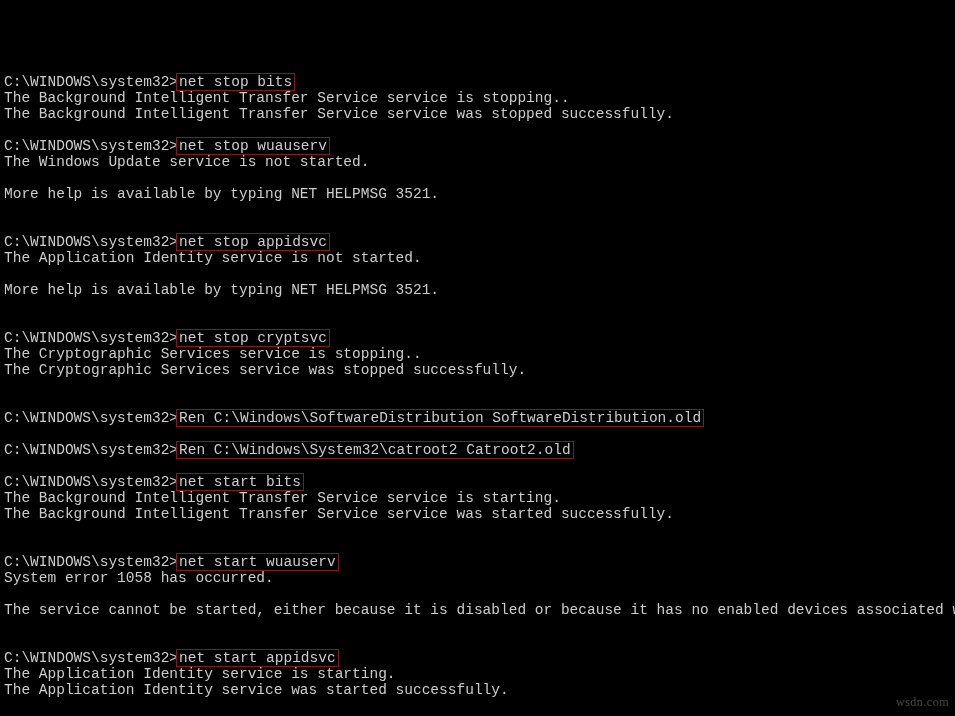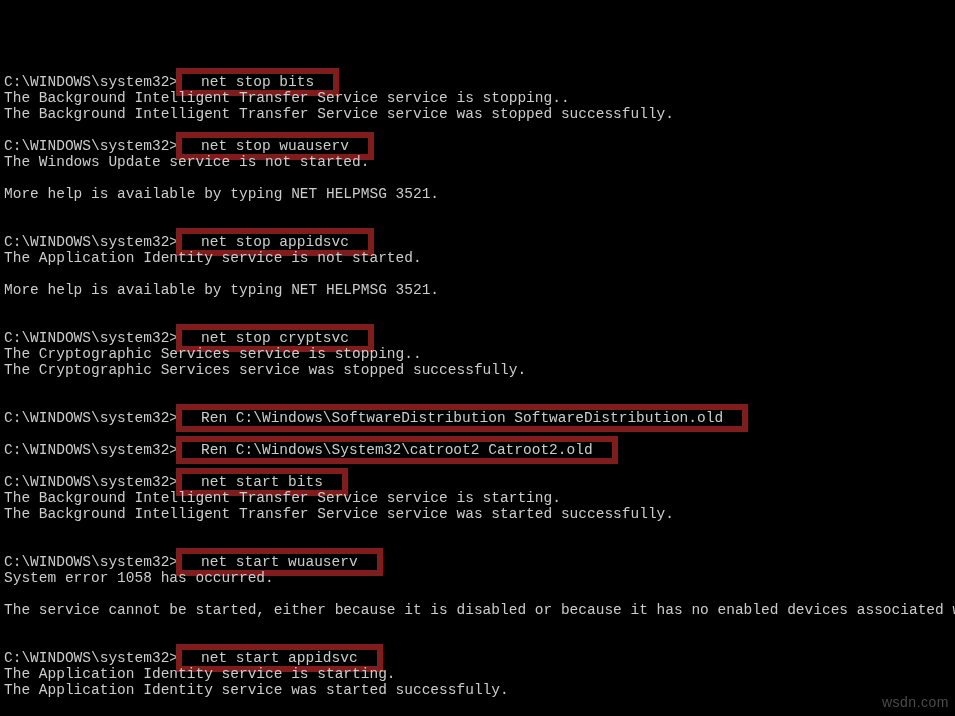--- a/index.html
+++ b/index.html
@@ -25,31 +25,31 @@
       height: 16px;
     }
     .prompt {
       display: inline;
       margin-top: 28px;
     }
     .cmd {
       display: inline;
     }
     .hl {
-      border: 6px solid #7f1d1d;
-      padding: 0px 19px;
+      border: 1px solid #7f1d1d;
+      padding: 0px 2px;
       margin-left: -2px;
     }
     .watermark {
       position: absolute;
       right: 6px;
       bottom: 6px;
       color: #4a4a4a;
-      font-size: 14px;
-      font-family: Liberation Sans, sans-serif;
+      font-size: 12px;
+      font-family: Liberation Serif, serif;
       letter-spacing: 0.5px;
     }
   </style>
 </head>
 <body>
 
 
 
 <div id="terminal"><div class="line"><span class="prompt">C:\WINDOWS\system32&gt;</span><span class="cmd hl">net stop bits</span></div><div class="line">The Background Intelligent Transfer Service service is stopping..</div><div class="line">The Background Intelligent Transfer Service service was stopped successfully.</div><div class="line"></div><div class="line"><span class="prompt">C:\WINDOWS\system32&gt;</span><span class="cmd hl">net stop wuauserv</span></div><div class="line">The Windows Update service is not started.</div><div class="line"></div><div class="line">More help is available by typing NET HELPMSG 3521.</div><div class="line"></div><div class="line"></div><div class="line"><span class="prompt">C:\WINDOWS\system32&gt;</span><span class="cmd hl">net stop appidsvc</span></div><div class="line">The Application Identity service is not started.</div><div class="line"></div><div class="line">More help is available by typing NET HELPMSG 3521.</div><div class="line"></div><div class="line"></div><div class="line"><span class="prompt">C:\WINDOWS\system32&gt;</span><span class="cmd hl">net stop cryptsvc</span></div><div class="line">The Cryptographic Services service is stopping..</div><div class="line">The Cryptographic Services service was stopped successfully.</div><div class="line"></div><div class="line"></div><div class="line"><span class="prompt">C:\WINDOWS\system32&gt;</span><span class="cmd hl">Ren C:\Windows\SoftwareDistribution SoftwareDistribution.old</span></div><div class="line"></div><div class="line"><span class="prompt">C:\WINDOWS\system32&gt;</span><span class="cmd hl">Ren C:\Windows\System32\catroot2 Catroot2.old</span></div><div class="line"></div><div class="line"><span class="prompt">C:\WINDOWS\system32&gt;</span><span class="cmd hl">net start bits</span></div><div class="line">The Background Intelligent Transfer Service service is starting.</div><div class="line">The Background Intelligent Transfer Service service was started successfully.</div><div class="line"></div><div class="line"></div><div class="line"><span class="prompt">C:\WINDOWS\system32&gt;</span><span class="cmd hl">net start wuauserv</span></div><div class="line">System error 1058 has occurred.</div><div class="line"></div><div class="line">The service cannot be started, either because it is disabled or because it has no enabled devices associated with it.</div><div class="line"></div><div class="line"></div><div class="line"><span class="prompt">C:\WINDOWS\system32&gt;</span><span class="cmd hl">net start appidsvc</span></div><div class="line">The Application Identity service is starting.</div><div class="line">The Application Identity service was started successfully.</div><div class="line"></div><div class="line"></div></div>
 

